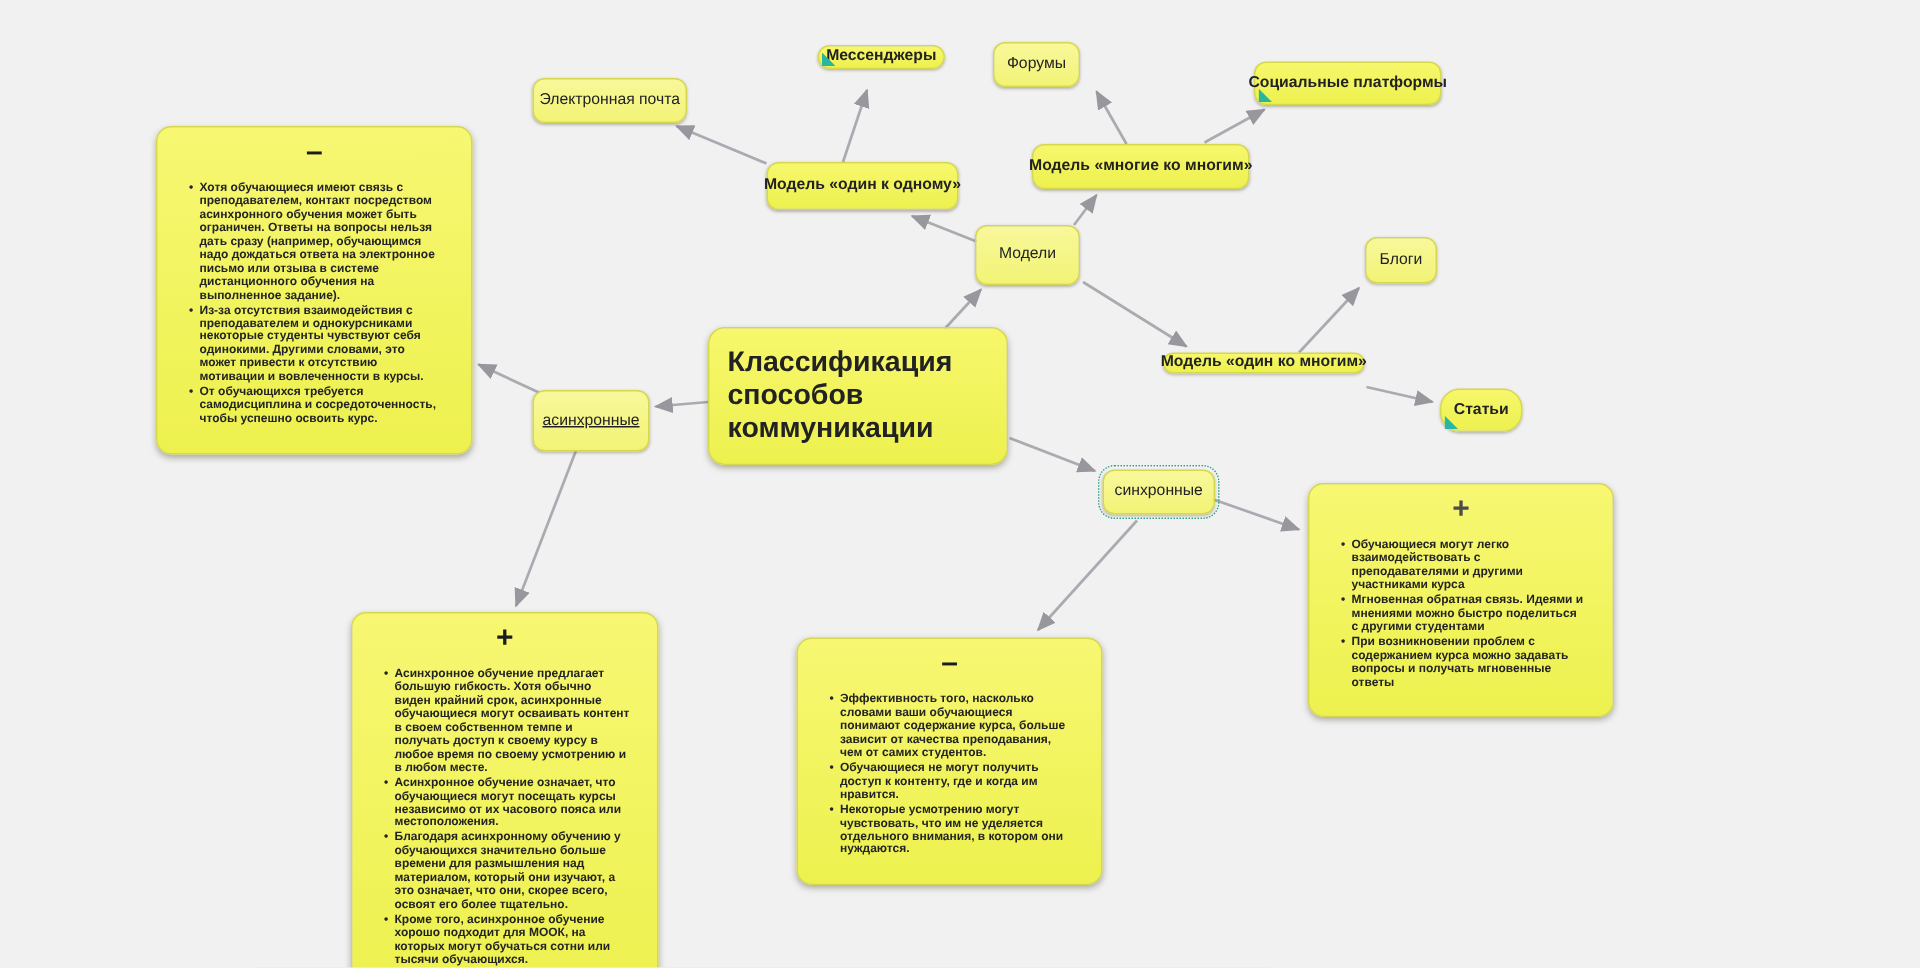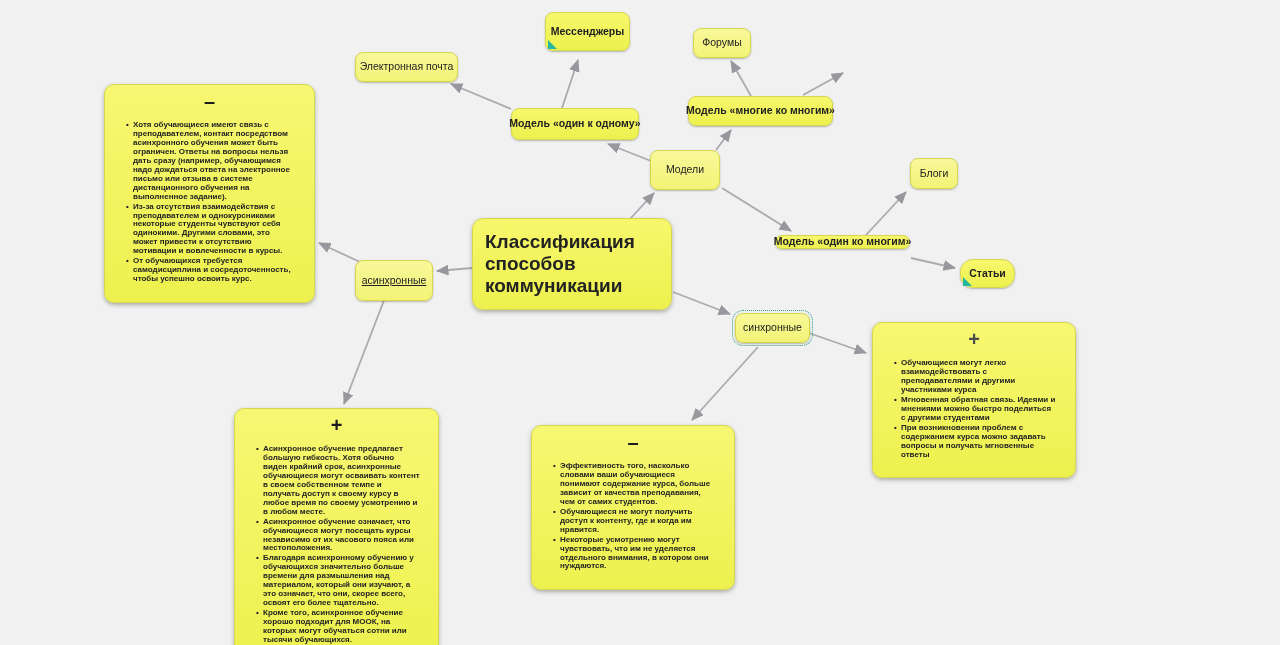--- a/index.html
+++ b/index.html
@@ -103,29 +103,33 @@
   </div>
 
   <div class="node bright bold" style="left:775px;top:235px;width:135px;height:14px;">
     <span>Модель «один ко многим»</span>
   </div>
 
   <div class="node pale" style="left:355px;top:52px;width:103px;height:30px;">
     <span>Электронная почта</span>
   </div>
 
-  <div class="node bright bold" style="left:545px;top:12px;width:85px;height:39px;">
+  <div class="node bright bold" style="left:545px;top:30px;width:85px;height:16px;">
     <span class="corner-tri"></span>
     <span>Мессенджеры</span>
   </div>
 
-  <div class="node pale" style="left:693px;top:28px;width:58px;height:30px;">
+  <div class="node pale" style="left:662px;top:28px;width:58px;height:30px;">
     <span>Форумы</span>
   </div>
 
+  <div class="node bright bold" style="left:836px;top:41px;width:125px;height:29px;">
+    <span class="corner-tri"></span>
+    <span>Социальные платформы</span>
+  </div>
 
   <div class="node pale" style="left:910px;top:158px;width:48px;height:31px;">
     <span>Блоги</span>
   </div>
 
   <div class="node bright bold" style="left:960px;top:259px;width:55px;height:29px;border-radius:13px;">
     <span class="corner-tri"></span>
     <span>Статьи</span>
   </div>
 

